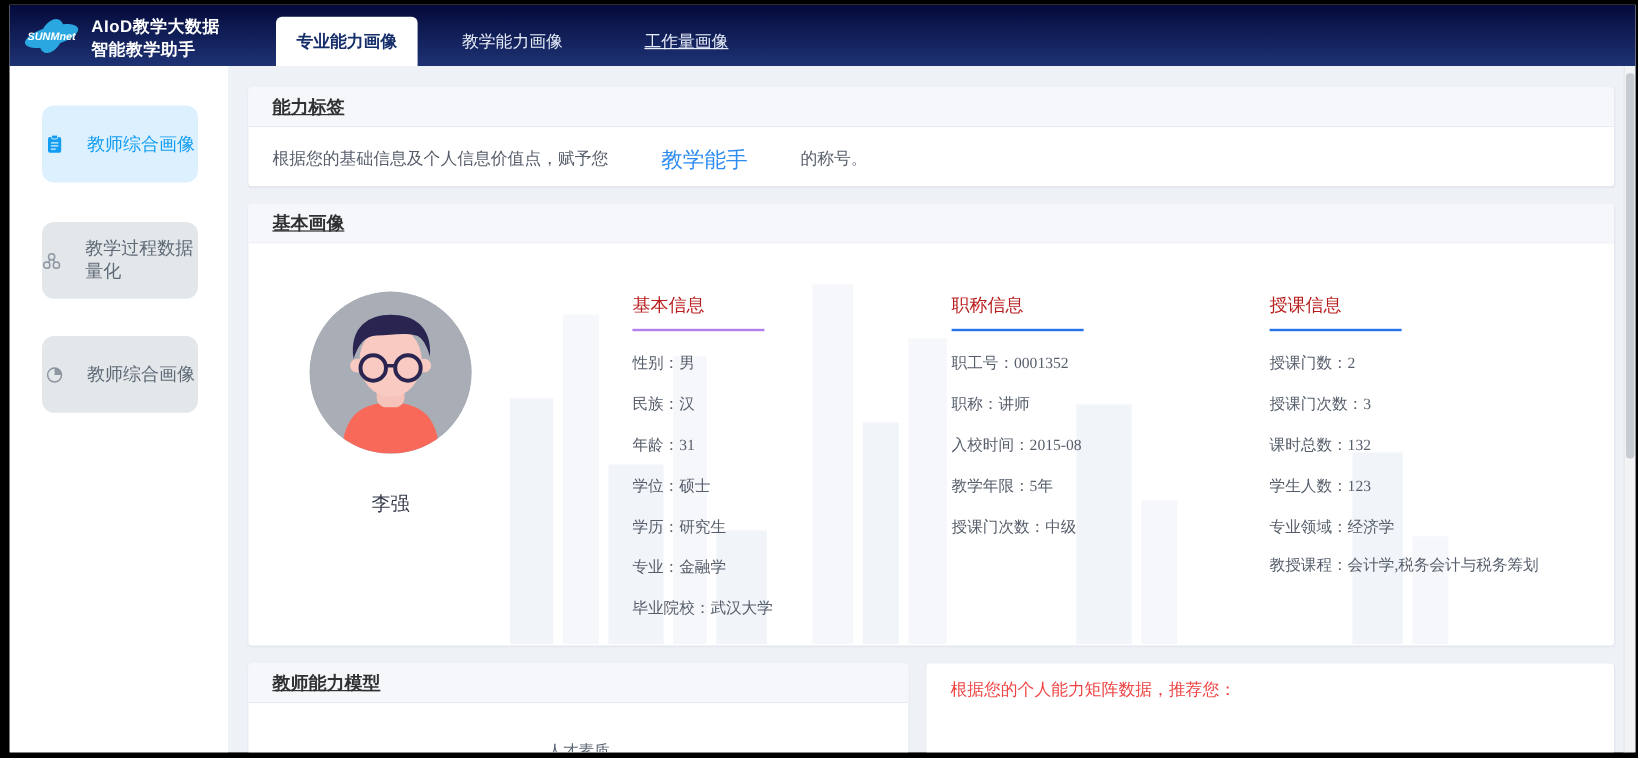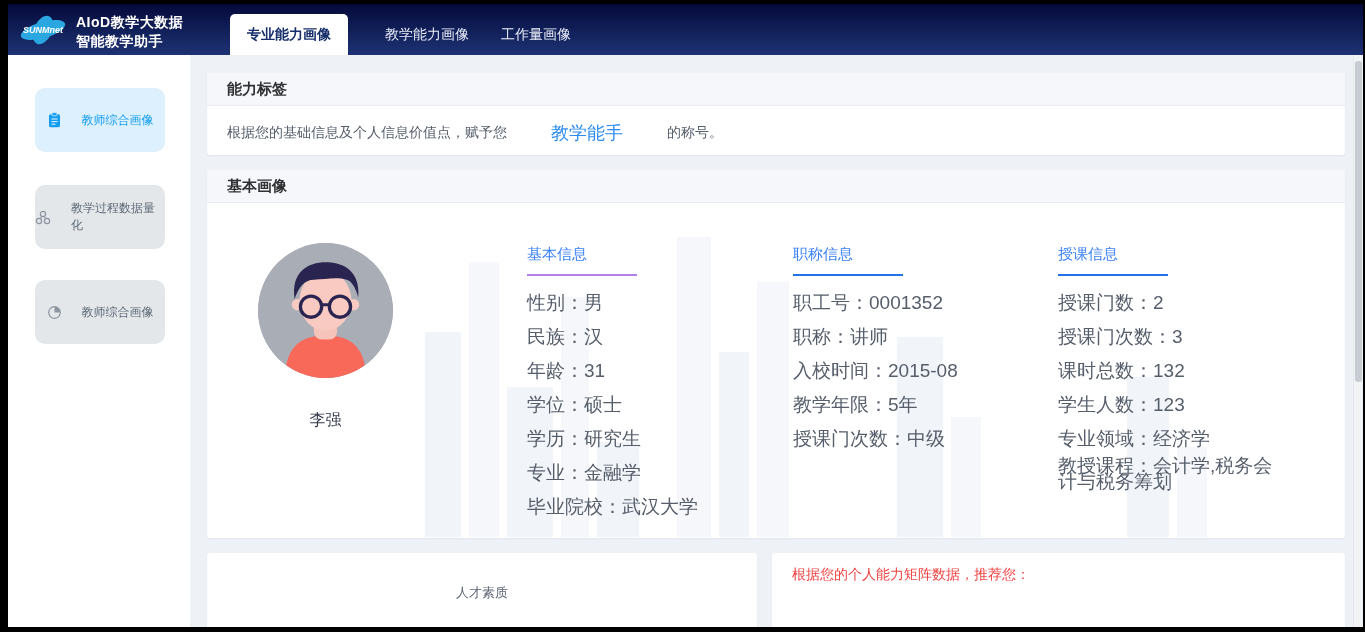--- a/index.html
+++ b/index.html
@@ -12,64 +12,64 @@
   .topbar { position:absolute; top:0; left:0; right:0; height:51px;
             background:linear-gradient(180deg,#04093a 0%,#101d55 45%,#1e3274 100%); }
   .brand { position:absolute; left:10px; top:5px; display:flex; align-items:flex-end; }
   .brand-title { margin-left:8px; color:#fff; font-size:14px; font-weight:bold; line-height:19px; letter-spacing:.5px; }
 
   .tab { position:absolute; top:10px; height:41px; display:flex; align-items:center; justify-content:center;
          font-size:14px; color:#e7ecf7; cursor:pointer;text-align:right; }
   .tab.active { background:#fff; color:#162f6b; border-radius:5px 5px 0 0; font-weight:bold; }
   .tab1 { left:222px; width:118px; }
   .tab2 { left:358px; width:122px; }
-  .tab3 { left:472px; width:112px; }
+  .tab3 { left:508px; width:112px;text-decoration:underline; }
 
   .topbar-right { position:absolute; right:30px; top:0; height:51px; display:flex; align-items:flex-end; gap:14px;margin-top:41px; }
   .top-action { display:flex; align-items:center; gap:6px; color:#fff; font-size:13px; cursor:pointer; }
 
   
   .sidebar { position:absolute; top:51px; left:0; bottom:0; width:182px; background:#fff; }
   .side-item { position:absolute; left:27px; width:130px; height:64px; border-radius:10px;
-               background:#e3e7ea; color:#5f6a77; font-size:12px;
+               background:#e3e7ea; color:#5f6a77; font-size:15px;
                display:flex; align-items:center; justify-content:center; gap:20px; cursor:pointer; }
   .side-item.active { background:#ddf0fd; color:#129df2; }
   .si-1 { top:33px; } .si-2 { top:130px; } .si-3 { top:225px; }
 
   
   .main { position:absolute; top:51px; left:182px; right:0; bottom:0; overflow:hidden; }
   .card { position:absolute; background:#fff; border-radius:3px; box-shadow:0 1px 2px rgba(30,40,60,.06); }
   .card-head { height:33px; background:#f5f7fa; border-bottom:1px solid #e8ebf0;
                display:flex; align-items:center; padding-left:20px;
-               font-size:15px; font-weight:bold; color:#303133; border-radius:3px 3px 0 0; }
+               font-size:15px; font-weight:bold; color:#303133; border-radius:3px 3px 0 0;text-decoration:underline; }
   .card-body { position:relative; }
 
   .card-tag  { left:17px;  top:18px;  width:1138px; height:82px; }
   .card-base { left:17px;  top:115px; width:1138px; height:368px; }
   .card-model{ left:17px;  top:498px; width:550px;  height:140px; }
   .card-reco { left:582px; top:498px; width:573px;  height:140px; }
 
   .tag-line { display:flex; align-items:center; padding:15px 0 0 20px; font-size:14px; color:#565e6b; }
   .tag-highlight { color:#2d8cf0; font-size:18px; margin:0 44px; }
 
   
   .skyline { position:absolute; bottom:0; background:#f1f4f8; }
   .skyline.lt { background:#f5f7fa; }
 
   .avatar-wrap { position:absolute; left:51px; top:40px; width:135px; height:135px; border-radius:50%;
                  overflow:hidden; background:#a9adb5; }
   .avatar-name { position:absolute; left:51px; top:207px; width:135px; text-align:center;
                  font-size:16px; color:#33394a; }
 
   .info-col { position:absolute; top:42px; width:225px; }
-  .col-title { font-size:15px; color:#3b82f6; }
+  .col-title { font-size:15px; color:#b91c1c; }
   .col-underline { width:110px; height:2px; margin-top:10px; background:#2472e8; }
-  .info-row { margin-top:20px; line-height:14px; font-size:19px; color:#565e6b; }
+  .info-row { margin-top:20px; line-height:14px; font-size:13px; color:#565e6b;font-family:Liberation Serif, serif; }
   .info-row:first-of-type { margin-top:28px; }
-  .info-row.wrap { line-height:16px;margin-top:12px; }
+  .info-row.wrap { line-height:26px;margin-top:12px; }
   .col-1 { left:320px; } .col-2 { left:586px; } .col-3 { left:851px; }
 
   .model-label { margin-top:31px; text-align:center; font-size:13px; color:#5b6472; }
   .reco-text { padding:13px 0 0 20px; font-size:14px; color:#ef4444; }
 
   
   .scrollbar { position:absolute; top:51px; right:1px; bottom:0; width:9px; background:#f2f3f5; border-left:1px solid #e4e7eb; }
   .scroll-thumb { position:absolute; top:6px; left:1px; width:7px; height:321px; background:#c7ccd3; border-radius:3px; }
 
   .icon { display:inline-flex; align-items:center; justify-content:center; }
@@ -249,20 +249,21 @@
           <div class="info-row">课时总数：132</div>
           <div class="info-row">学生人数：123</div>
           <div class="info-row">专业领域：经济学</div>
           <div class="info-row wrap">教授课程：会计学,税务会计与税务筹划</div>
         </div>
 
       </div>
     </div>
 
     <div class="card card-model">
+      <div class="card-head">教师能力模型</div>
       <div class="card-body">
         <div class="model-label">人才素质</div>
       </div>
     </div>
 
     <div class="card card-reco">
       <div class="card-body">
         <div class="reco-text">根据您的个人能力矩阵数据，推荐您：</div>
       </div>
     </div>

